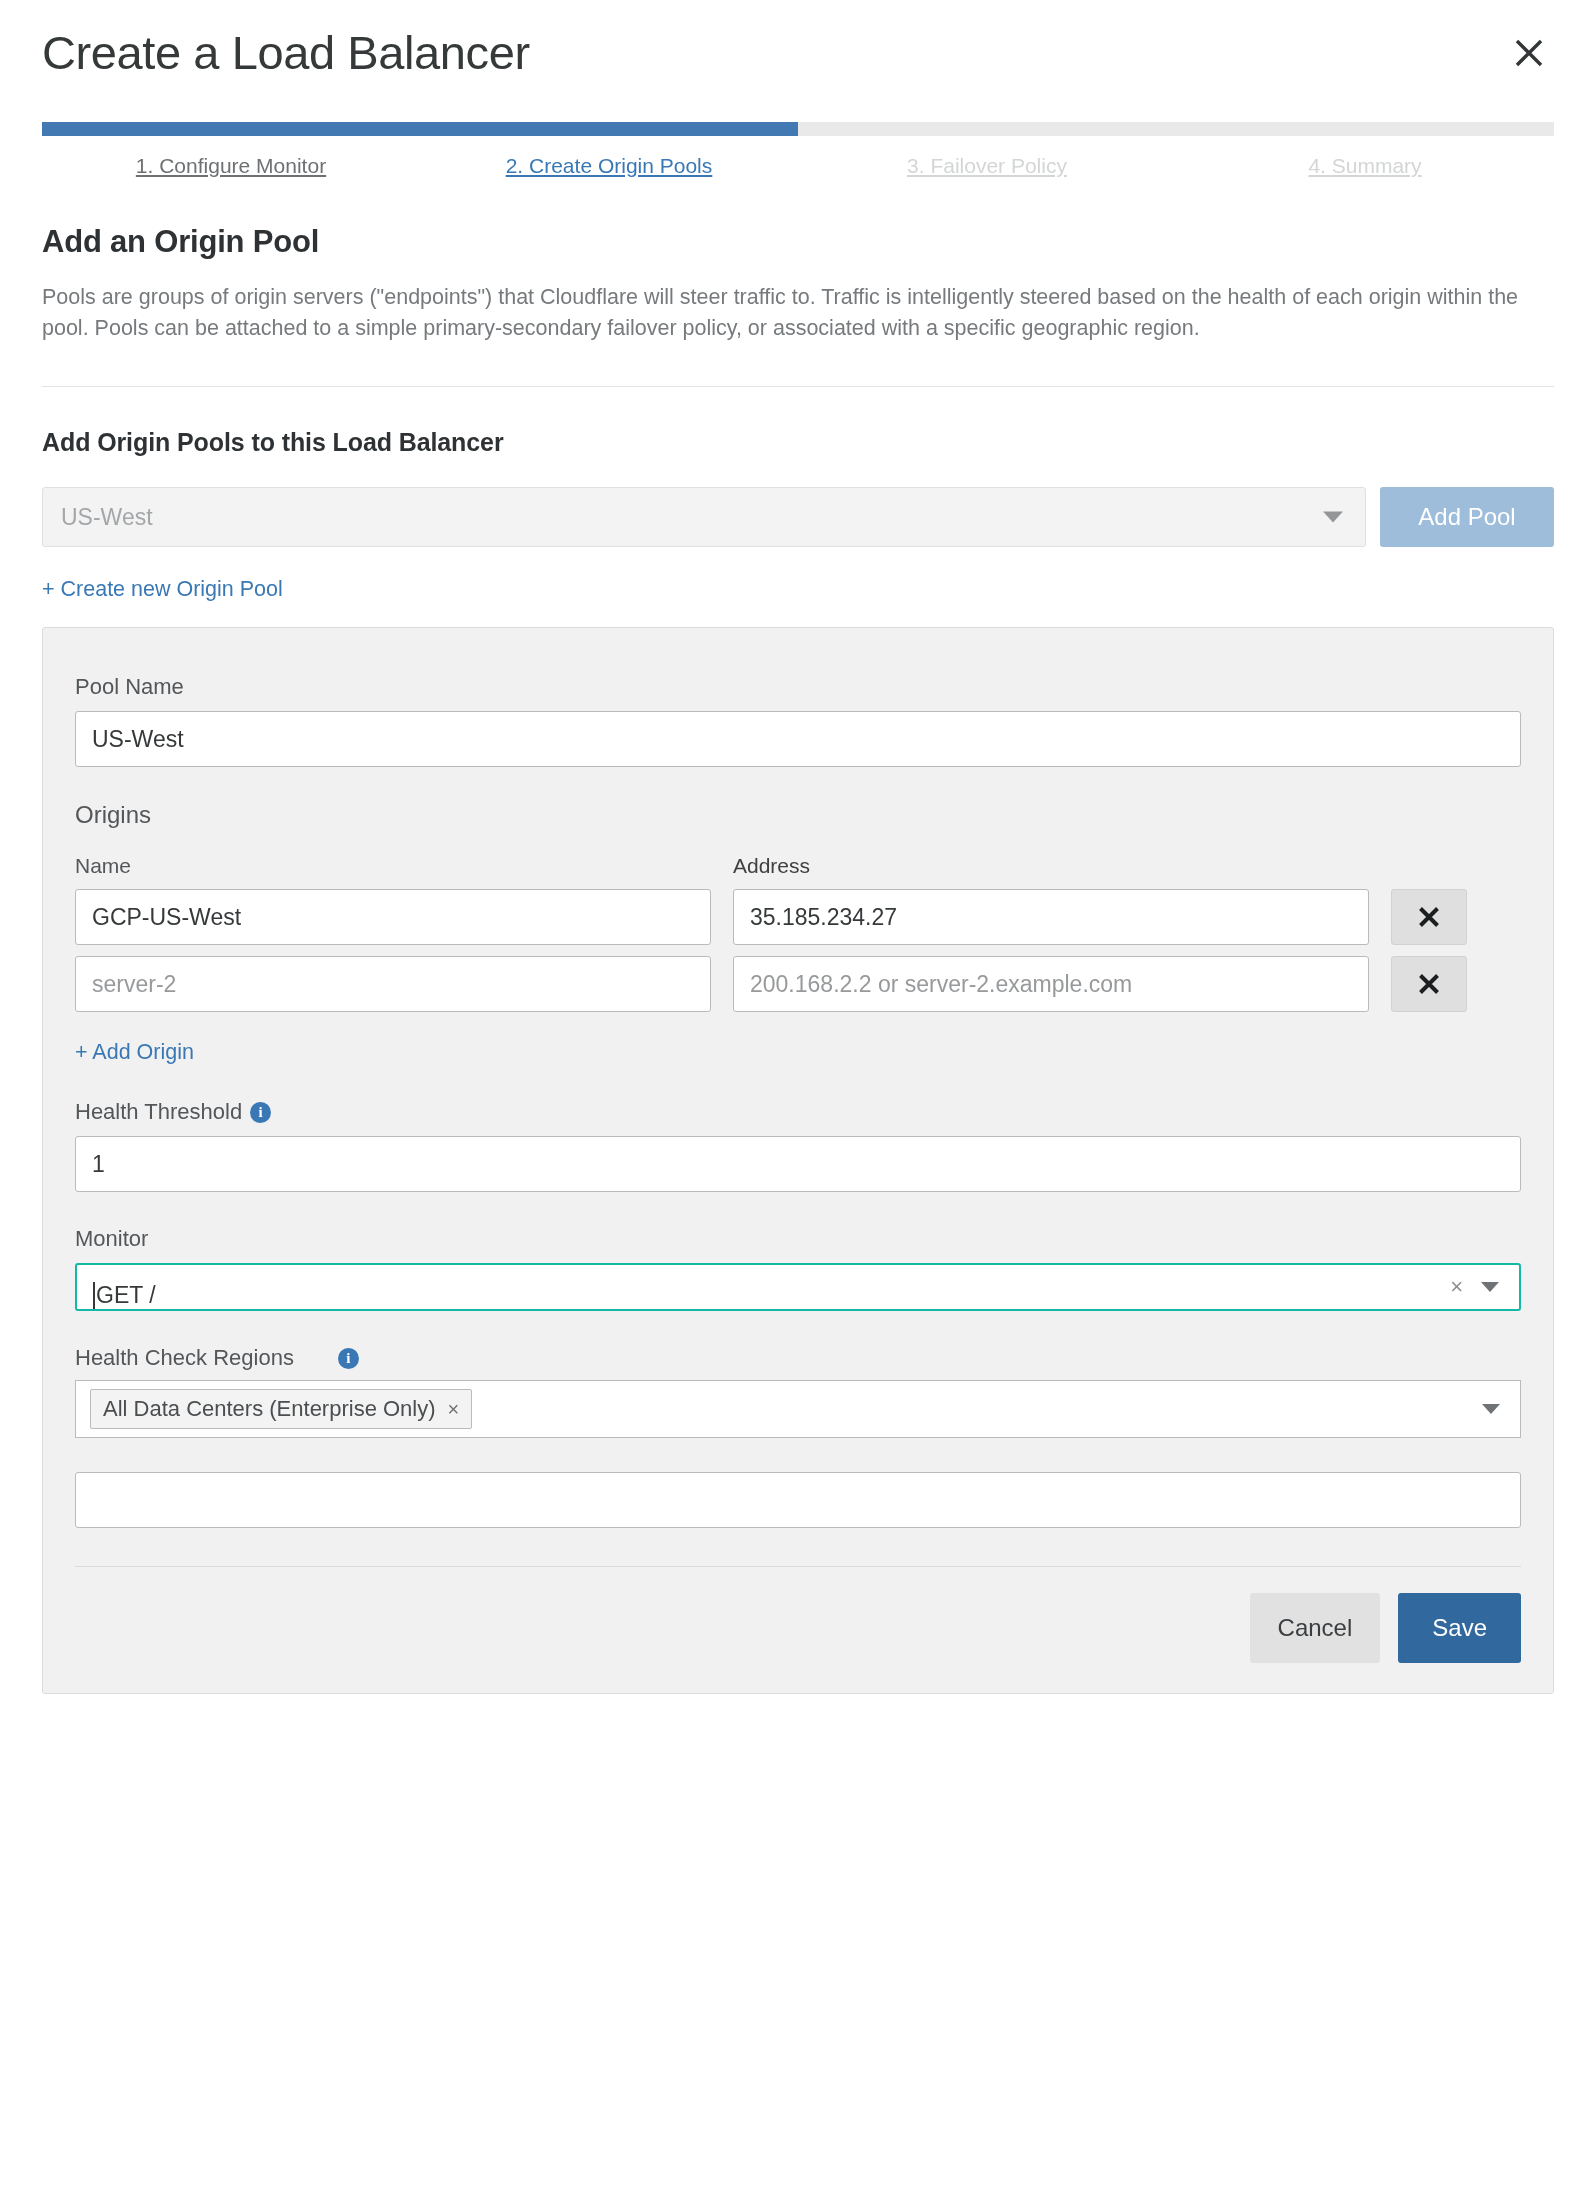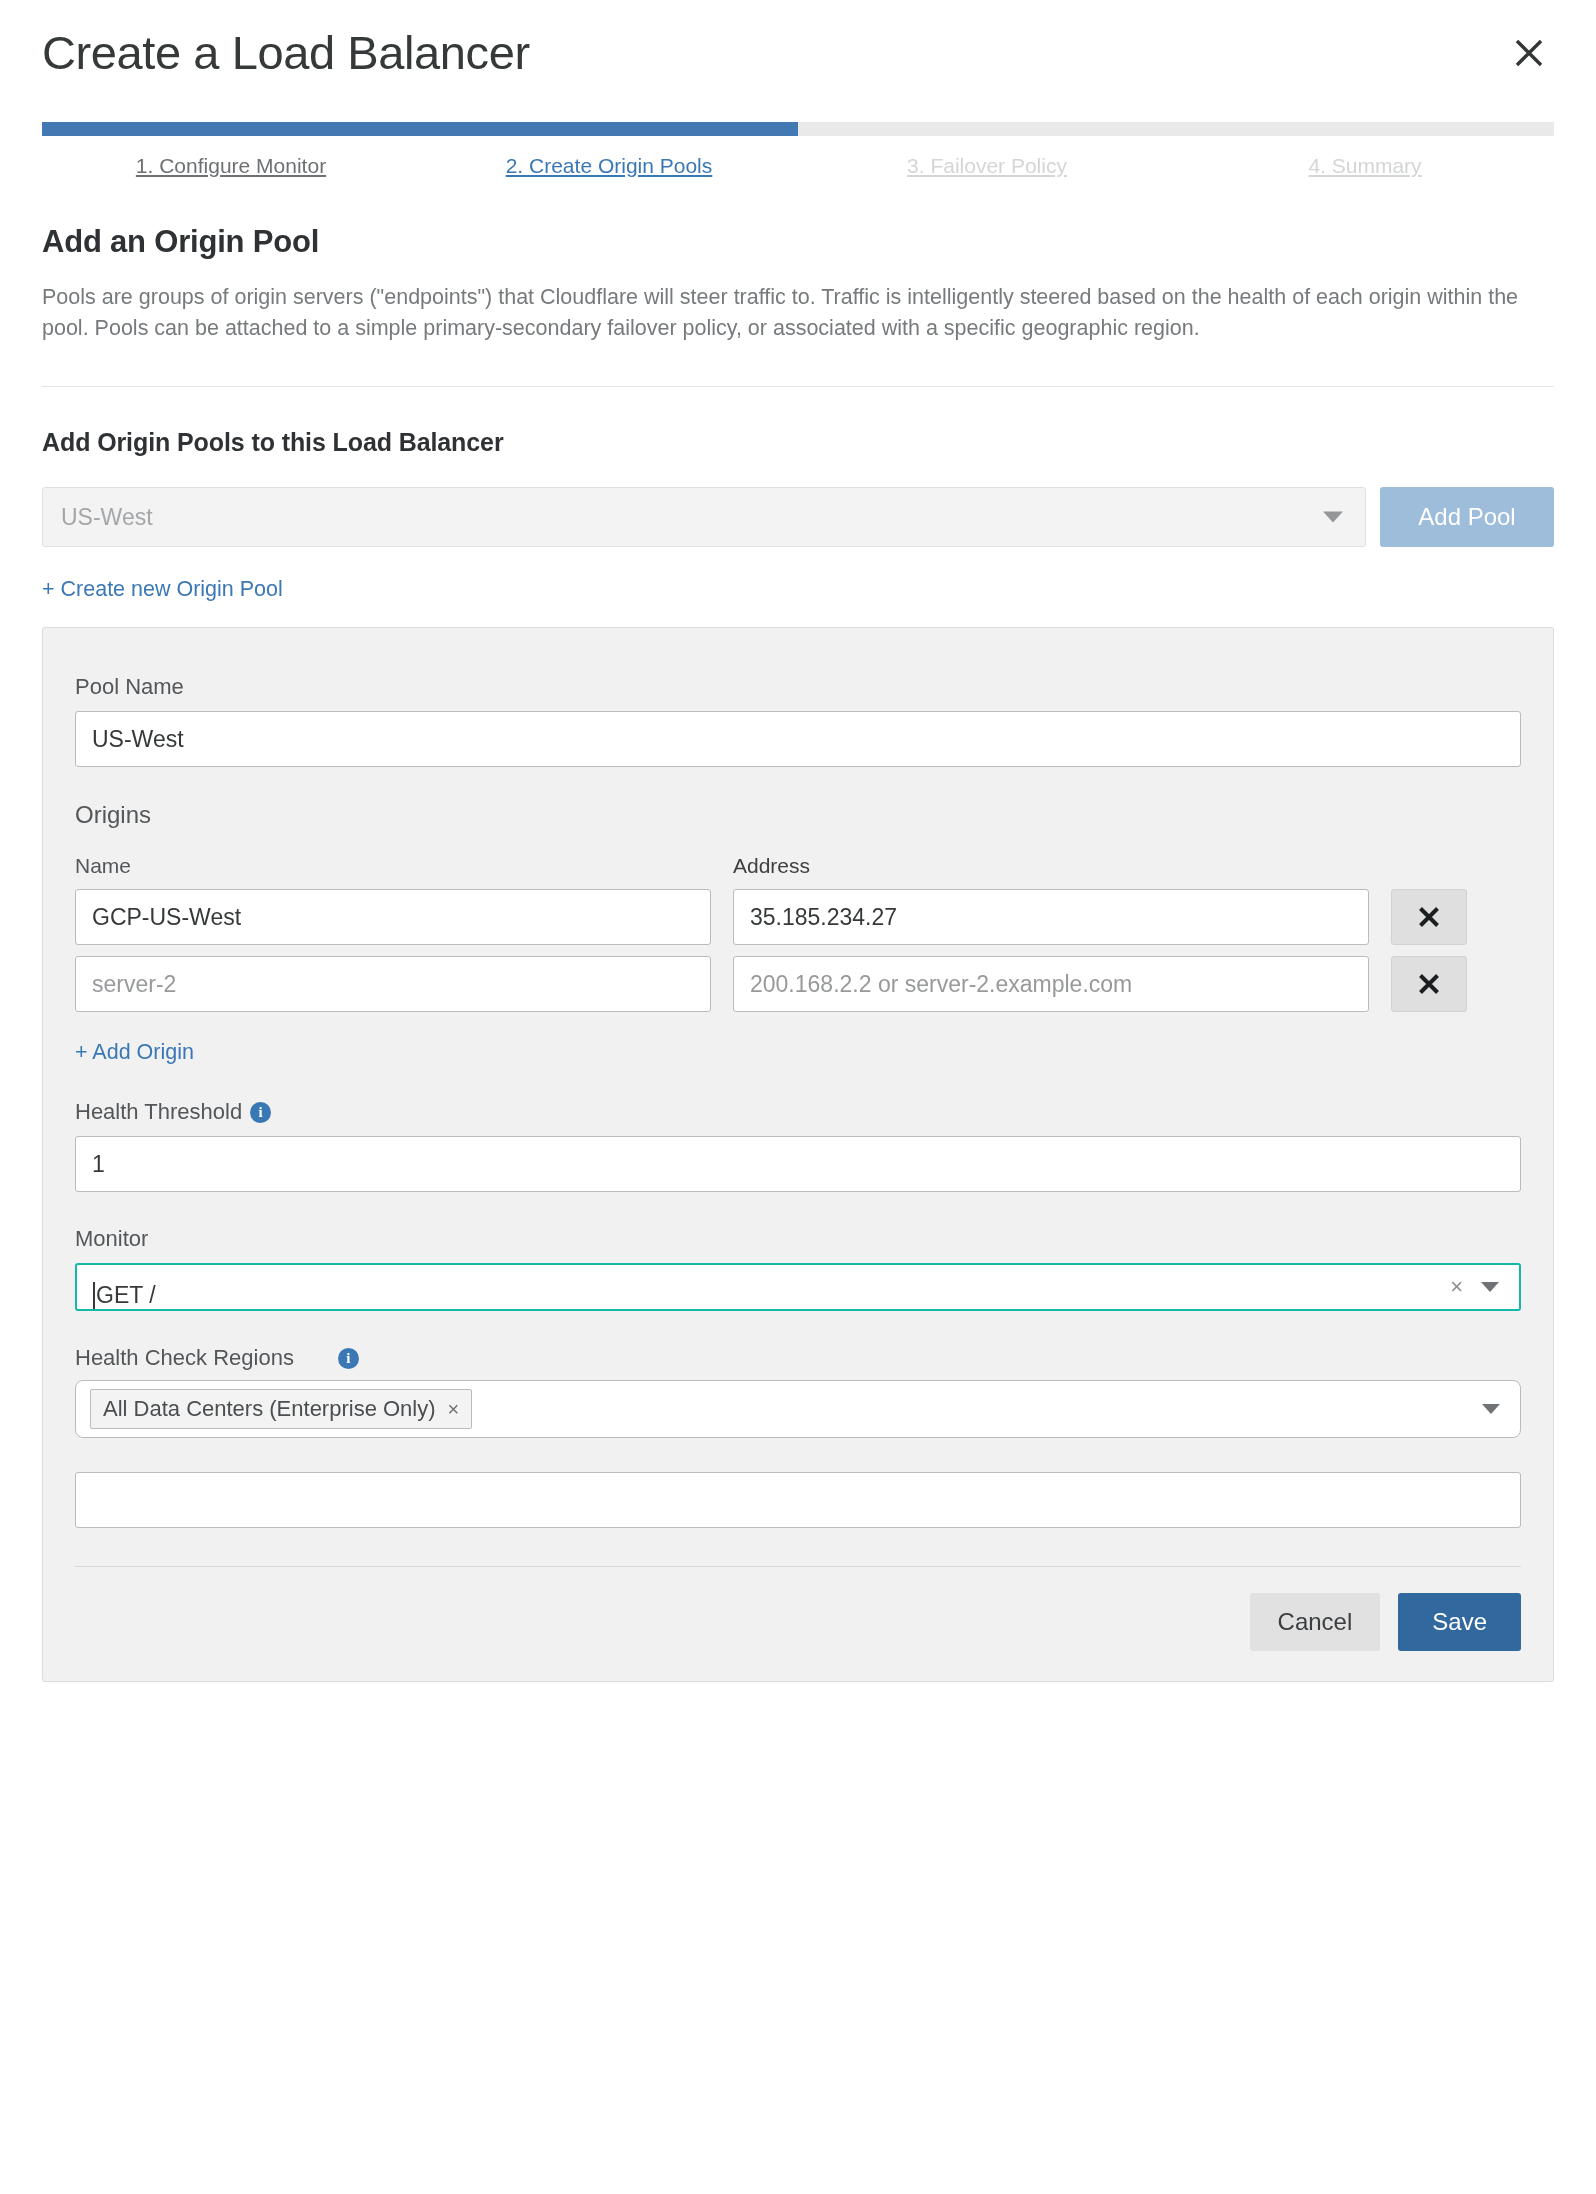--- a/index.html
+++ b/index.html
@@ -306,21 +306,21 @@
     vertical-align: middle;
   }
 
   
   .tag-select {
     position: relative;
     width: 100%;
     min-height: 58px;
     background: #ffffff;
     border: 1px solid #b9bbbd;
-    border-radius: 8px;
+    border-radius: 0;
     display: flex;
     align-items: center;
     padding: 0 14px;
     cursor: pointer;
   }
   .tag {
     display: inline-flex;
     align-items: center;
     gap: 12px;
     background: #f3f3f3;
@@ -348,21 +348,21 @@
     margin: 38px 0 0 0;
   }
 
   .card-actions {
     display: flex;
     justify-content: flex-end;
     gap: 18px;
     padding: 26px 0 30px 0;
   }
   .btn {
-    height: 58px;
+    height: 70px;
     border-radius: 3px;
     border: none;
     font-size: 24px;
     font-family: inherit;
     cursor: pointer;
     padding: 0 28px;
   }
   .btn-cancel { background: #e1e1e1; color: #3b3e40; }
   .btn-save { background: #31699e; color: #ffffff; padding: 0 34px; }
 </style>

